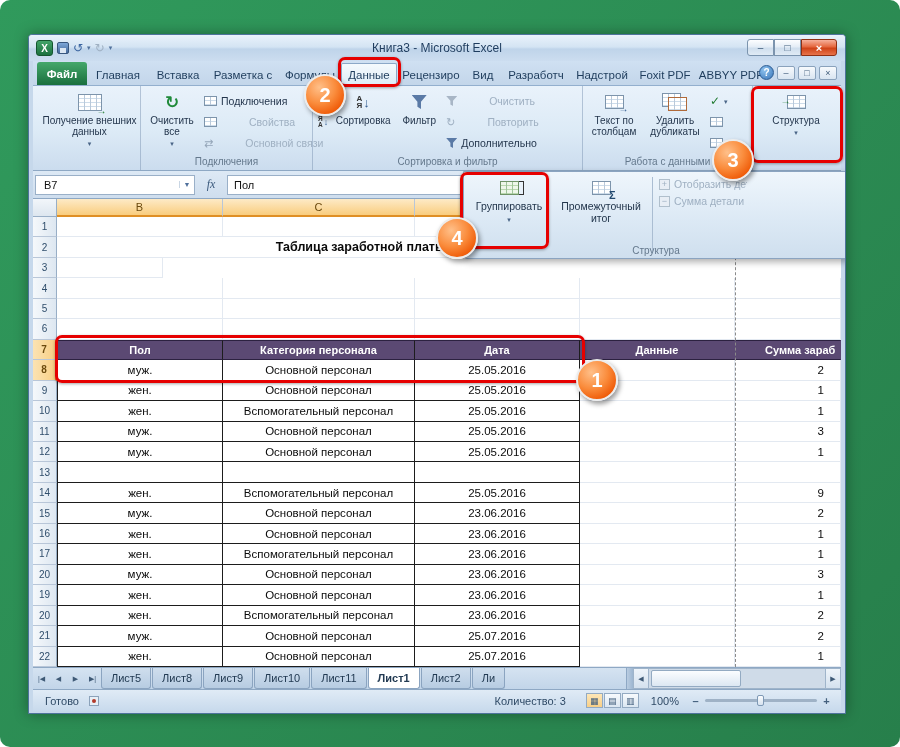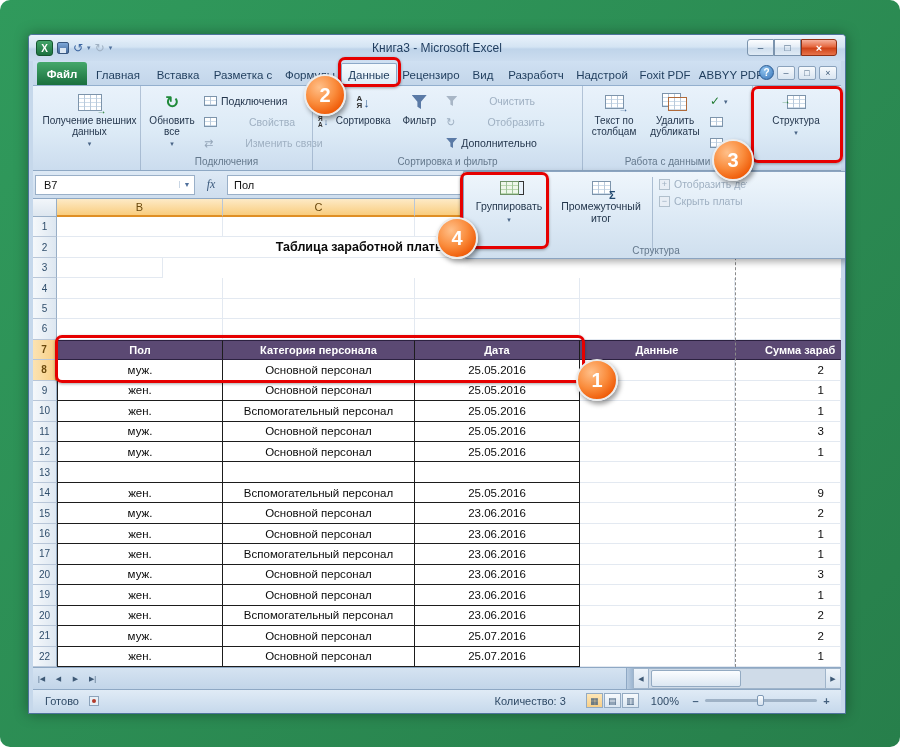--- a/index.html
+++ b/index.html
@@ -208,35 +208,35 @@
           </div>
           <div class="rgroup-label"></div>
         </div>
 
         <div class="rgroup" style="width:172px">
           <div class="rgroup-body">
             <div class="bigbtn" style="width:58px">
               <span class="icback">
                   <span class="ricon">↻</span>
                 </span>
-              <span class="lbl">Обновить все</span>
+              <span class="lbl">Очистить все</span>
               <span class="dd">▾</span>
             </div>
             <div class="smallcol">
               <div class="smallbtn">
                   <span class="mt tiny"></span>
                   <span>Подключения</span>
                 </div>
               <div class="smallbtn disabled">
                   <span class="mt tiny"></span>
                   <span>Свойства</span>
                 </div>
               <div class="smallbtn disabled">
                   <span class="chain">⇄</span>
-                  <span>Изменить связи</span>
+                  <span>Основной связи</span>
                 </div>
             </div>
           </div>
           <div class="rgroup-label">Подключения</div>
         </div>
 
         <div class="rgroup" style="width:270px">
           <div class="rgroup-body">
             <div class="sortcol">
               <div class="sicon-btn">
@@ -263,21 +263,21 @@
                 </span>
               <span class="lbl">Фильтр</span>
             </div>
             <div class="smallcol" style="width:116px">
               <div class="smallbtn disabled">
                   <span class="funnel sm gray"></span>
                   <span>Очистить</span>
                 </div>
               <div class="smallbtn disabled">
                   <span class="disabled" style="font-size:11px">↻</span>
-                  <span>Отобразить</span>
+                  <span>Повторить</span>
                 </div>
               <div class="smallbtn">
                   <span class="funnel sm"></span>
                   <span>Дополнительно</span>
                 </div>
             </div>
           </div>
           <div class="rgroup-label">Сортировка и фильтр</div>
         </div>
 
@@ -528,20 +528,30 @@
             </div>
           </div>
         <div class="pagebreak"></div>
       </div>
 
       <div class="tabstrip">
         <span class="navbtn">|◀</span>
         <span class="navbtn">◀</span>
         <span class="navbtn">▶</span>
         <span class="navbtn">▶|</span>
+        <div class="stabs">
+            <div class="stab">Лист5</div>
+            <div class="stab">Лист8</div>
+            <div class="stab">Лист9</div>
+            <div class="stab">Лист10</div>
+            <div class="stab">Лист11</div>
+            <div class="stab active">Лист1</div>
+            <div class="stab">Лист2</div>
+            <div class="stab">Ли</div>
+          </div>
         <div class="tabfill"></div>
         <div class="hsplit"></div>
         <span class="scbtn">◀</span>
         <div class="sctrack">
             <div class="scthumb"></div>
           </div>
         <span class="scbtn">▶</span>
       </div>
 
       <div class="statusbar">
@@ -582,21 +592,21 @@
         <span class="flbl">Промежуточный итог</span>
       </div>
       <div class="fdivider"></div>
       <div class="fright">
         <div class="fsmall">
             <span class="pm">+</span>
             <span>Отобразить детали</span>
           </div>
         <div class="fsmall">
             <span class="pm">−</span>
-            <span>Скрыть платы</span>
+            <span>Сумма детали</span>
           </div>
       </div>
       <div class="flabel">Структура</div>
     </div>
 
     <div class="redbox" style="left:309px;top:22px;width:63px;height:30px;"></div>
     <div class="redbox" style="left:722px;top:51px;width:92px;height:77px;"></div>
     <div class="redbox" style="left:431px;top:137px;width:89px;height:77px;"></div>
     <div class="redbox" style="left:26px;top:300px;width:530px;height:48px;"></div>
 

